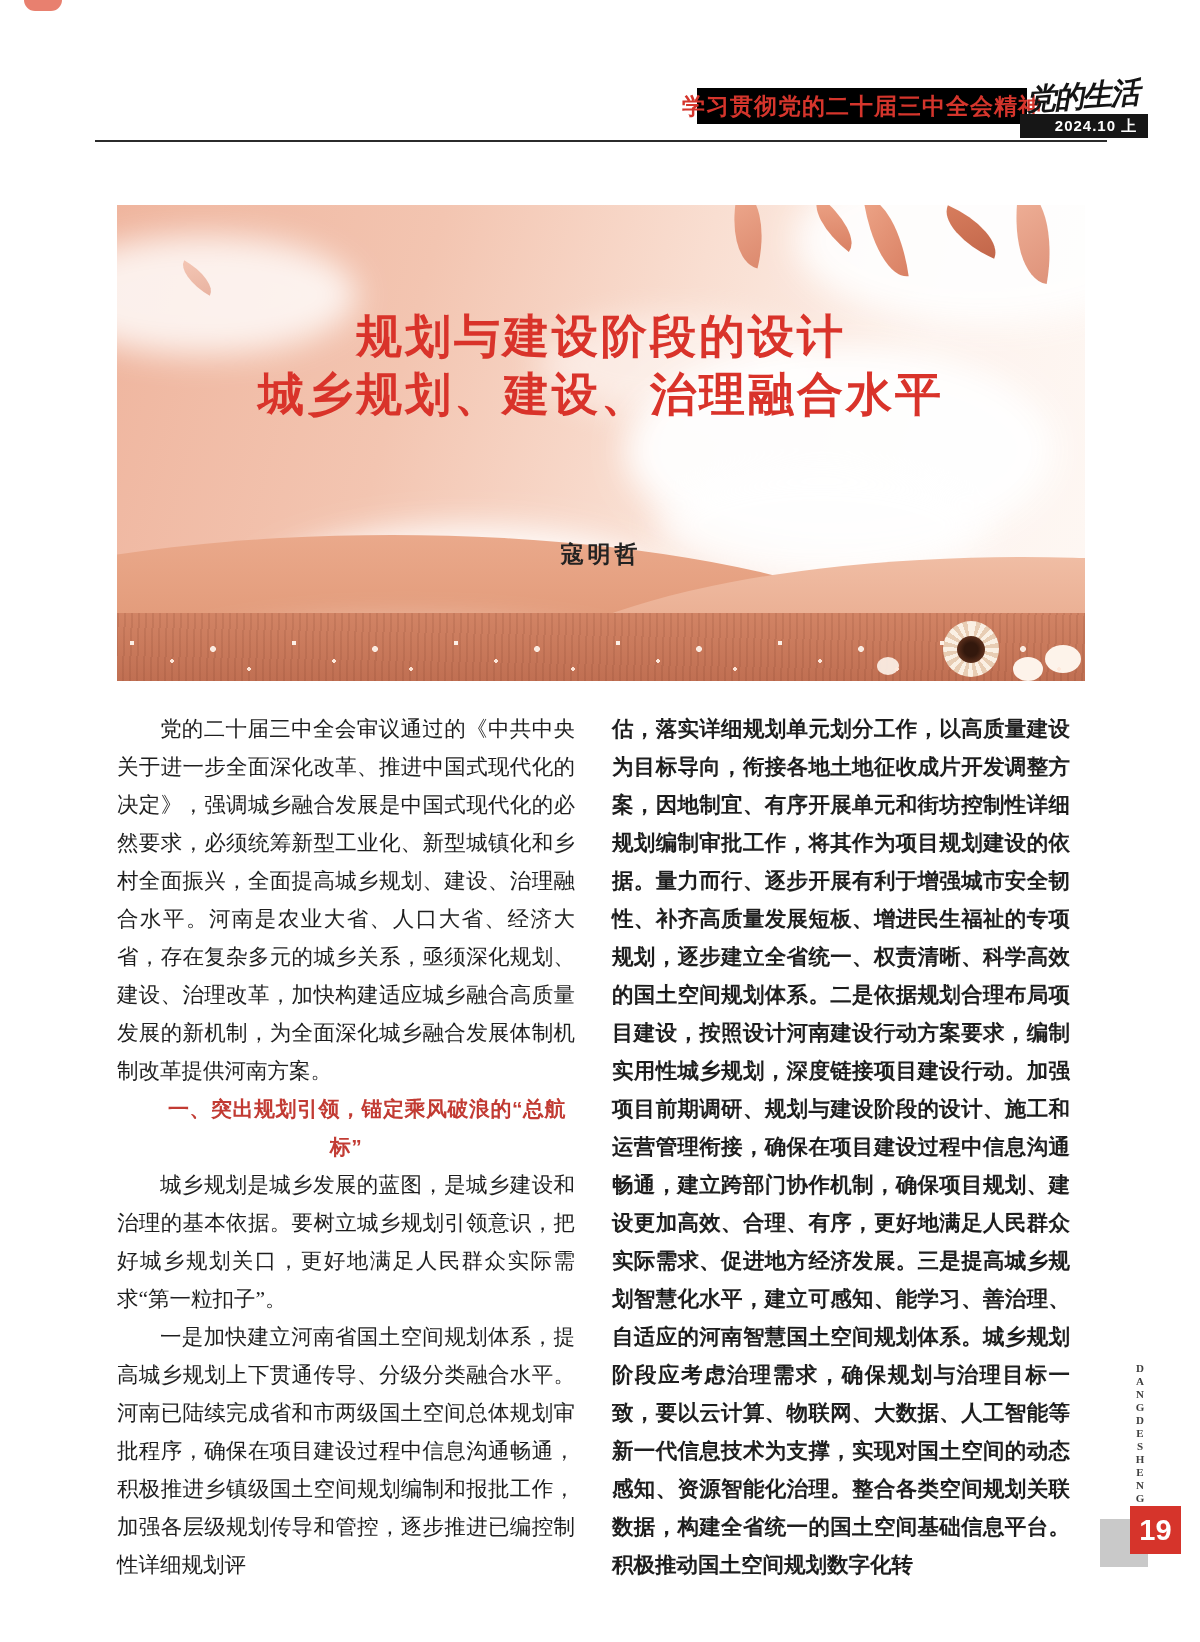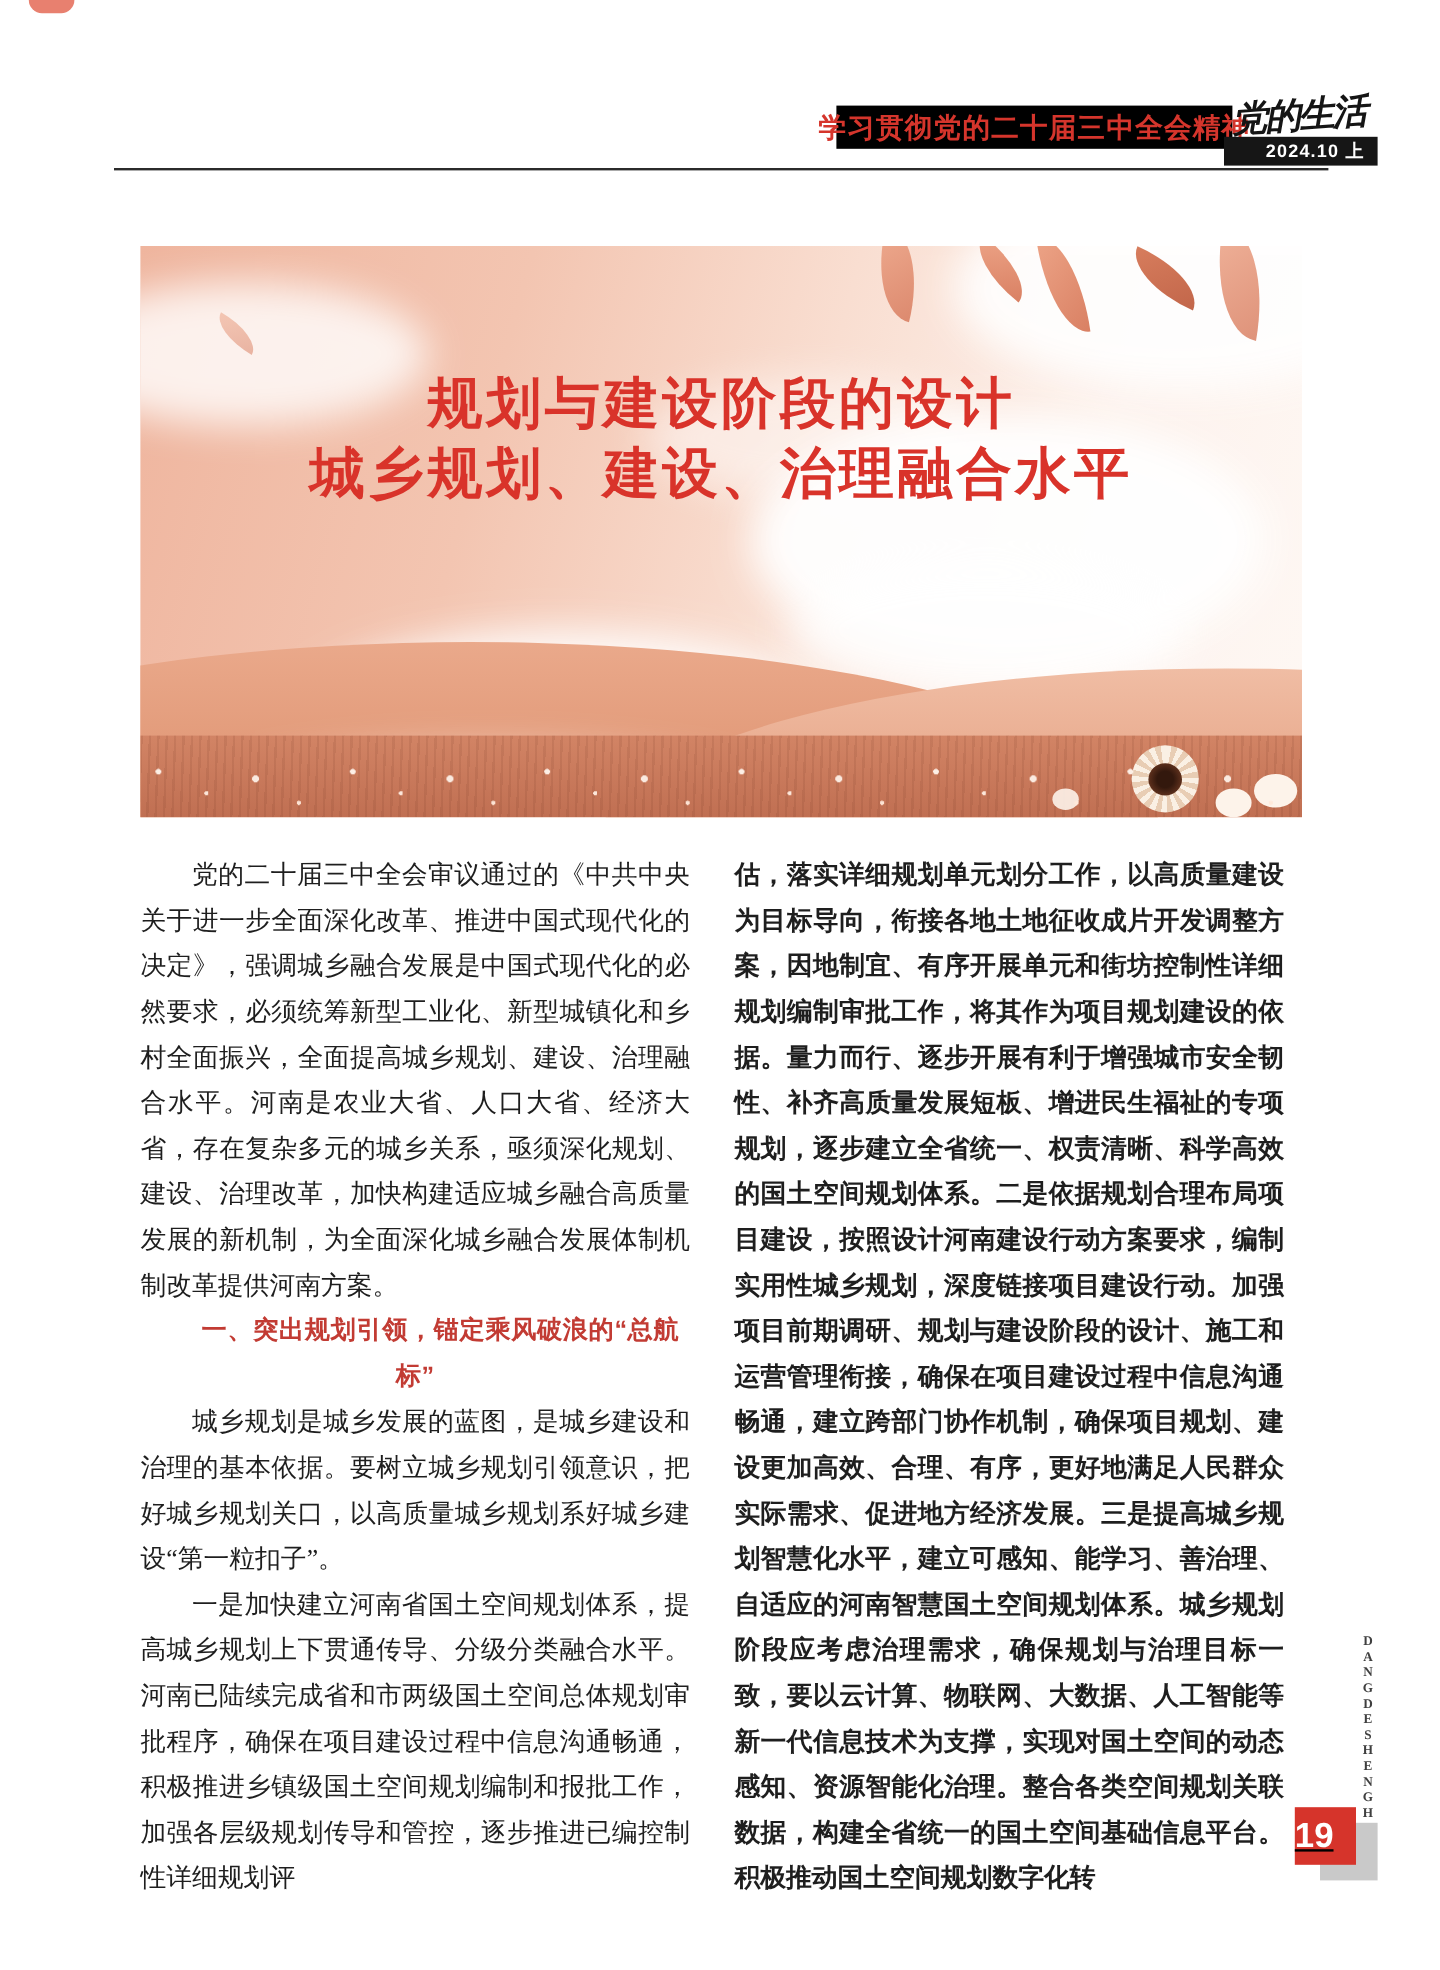--- a/index.html
+++ b/index.html
@@ -104,22 +104,22 @@
 
   
   .magazine-slug{
     position:absolute;left:1134px;top:1362px;height:156px;
     writing-mode:vertical-rl;text-orientation:upright;
     font-family:"Liberation Serif",serif;font-weight:bold;font-size:11px;
     letter-spacing:1px;color:#3f3f3f;
   }
   .pageno-shadow{position:absolute;left:1100px;top:1519px;width:48px;height:48px;background:#c9c9c9;}
   .pageno-box{
-    position:absolute;left:1079px;top:1506px;width:51px;height:48px;background:#d6342b;
-    display:flex;align-items:center;text-decoration:underline;
+    position:absolute;left:1130px;top:1506px;width:51px;height:48px;background:#d6342b;
+    display:flex;align-items:center;justify-content:center;
   }
   .pageno-box span{color:#ffffff;font-weight:bold;font-size:29px;font-family:"Liberation Sans",sans-serif;}
 </style>
 </head>
 <body>
 
 <div class="page">
 
   <div class="corner-mark"></div>
 
@@ -153,26 +153,27 @@
     </div>
     <div class="daisy d1"></div>
     <div class="daisy d2"></div>
     <div class="daisy d3"></div>
     <div class="flower-field"></div>
 
     <div class="hero-title">
       <div class="t1">规划与建设阶段的设计</div>
       <div class="t2">城乡规划、建设、治理融合水平</div>
     </div>
+    <div class="hero-author">寇明哲</div>
   </div>
 
   <div class="col col-left">
     <p>党的二十届三中全会审议通过的《中共中央关于进一步全面深化改革、推进中国式现代化的决定》，强调城乡融合发展是中国式现代化的必然要求，必须统筹新型工业化、新型城镇化和乡村全面振兴，全面提高城乡规划、建设、治理融合水平。河南是农业大省、人口大省、经济大省，存在复杂多元的城乡关系，亟须深化规划、建设、治理改革，加快构建适应城乡融合高质量发展的新机制，为全面深化城乡融合发展体制机制改革提供河南方案。</p>
     <p class="section-heading">一、突出规划引领，锚定乘风破浪的“总航标”</p>
-    <p>城乡规划是城乡发展的蓝图，是城乡建设和治理的基本依据。要树立城乡规划引领意识，把好城乡规划关口，以高质量城乡规划系好城乡建设“第一粒扣子”。</p>
+    <p>城乡规划是城乡发展的蓝图，是城乡建设和治理的基本依据。要树立城乡规划引领意识，把好城乡规划关口，更好地满足人民群众实际需求“第一粒扣子”。</p>
     <p>一是加快建立河南省国土空间规划体系，提高城乡规划上下贯通传导、分级分类融合水平。河南已陆续完成省和市两级国土空间总体规划审批程序，确保在项目建设过程中信息沟通畅通，积极推进乡镇级国土空间规划编制和报批工作，加强各层级规划传导和管控，逐步推进已编控制性详细规划评</p>
   </div>
 
   <div class="col col-right">
     <p class="no-indent">估，落实详细规划单元划分工作，以高质量建设为目标导向，衔接各地土地征收成片开发调整方案，因地制宜、有序开展单元和街坊控制性详细规划编制审批工作，将其作为项目规划建设的依据。量力而行、逐步开展有利于增强城市安全韧性、补齐高质量发展短板、增进民生福祉的专项规划，逐步建立全省统一、权责清晰、科学高效的国土空间规划体系。二是依据规划合理布局项目建设，按照设计河南建设行动方案要求，编制实用性城乡规划，深度链接项目建设行动。加强项目前期调研、规划与建设阶段的设计、施工和运营管理衔接，确保在项目建设过程中信息沟通畅通，建立跨部门协作机制，确保项目规划、建设更加高效、合理、有序，更好地满足人民群众实际需求、促进地方经济发展。三是提高城乡规划智慧化水平，建立可感知、能学习、善治理、自适应的河南智慧国土空间规划体系。城乡规划阶段应考虑治理需求，确保规划与治理目标一致，要以云计算、物联网、大数据、人工智能等新一代信息技术为支撑，实现对国土空间的动态感知、资源智能化治理。整合各类空间规划关联数据，构建全省统一的国土空间基础信息平台。积极推动国土空间规划数字化转</p>
   </div>
 
   <div class="magazine-slug">DANGDESHENGHUO</div>
   <div class="pageno-shadow"></div>
   <div class="pageno-box">

